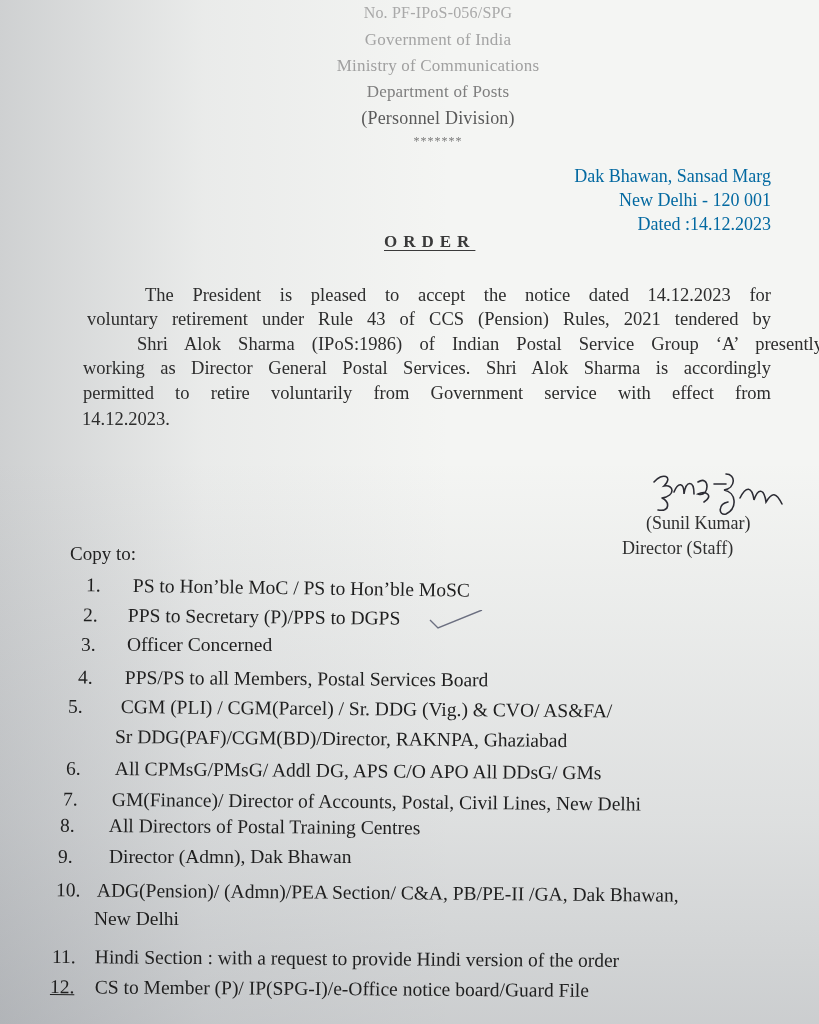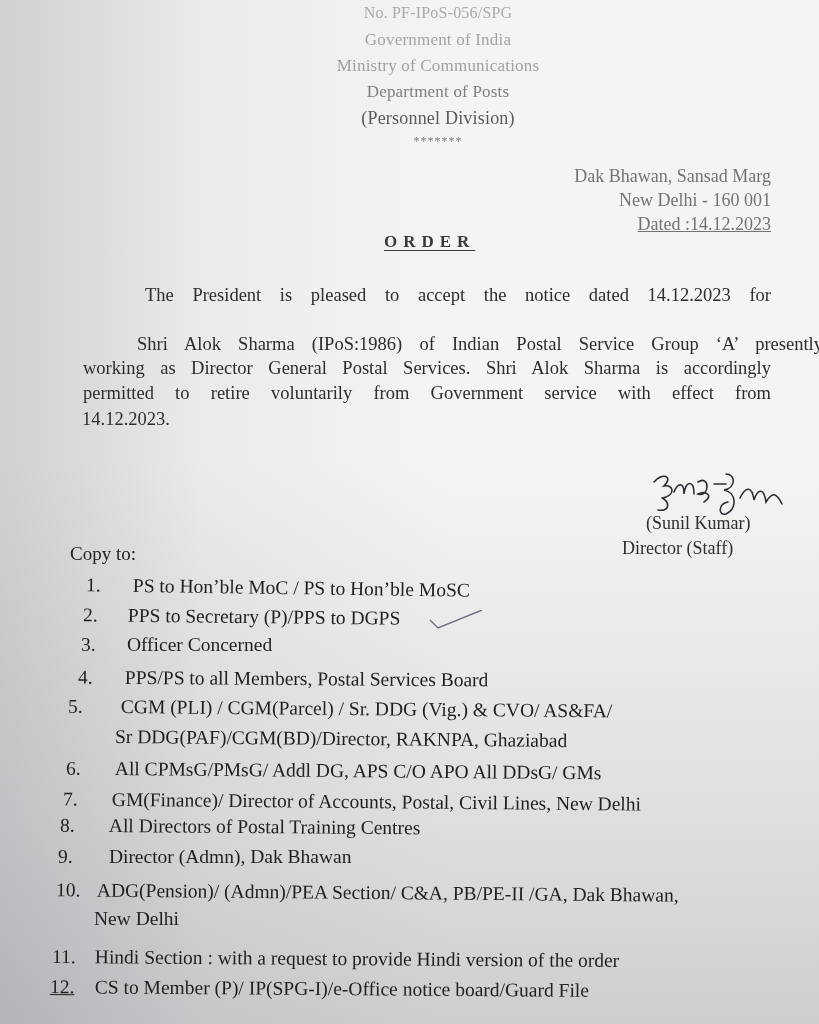--- a/index.html
+++ b/index.html
@@ -16,24 +16,24 @@
   .abs { position: absolute; white-space: nowrap; }
 
   .head-line { left: 0; width: 876px; text-align: center; font-size: 17px; color: #9a9a9a; letter-spacing: 0.2px; }
   #h-no   { top: 4px;  color: #a9a9a9; font-size: 16px; }
   #h-gov  { top: 30px; color: #a4a4a4; }
   #h-min  { top: 56px; color: #a0a0a0; }
   #h-dep  { top: 82px; color: #7e7e7e; }
   #h-div  { top: 108px; color: #5a5a5a; font-size: 18px; }
   #h-star { top: 134px; color: #777; font-size: 12px; letter-spacing: 1px; }
 
-  .addr { right: 48px; text-align: right; font-size: 18px; color: #737373; }
+  .addr { right: 48px; text-align: right; font-size: 18px; color: #0369a1; }
   #a1 { top: 166px; }
   #a2 { top: 190px; }
-  #a3 { top: 214px; text-decoration: underline; }
+  #a3 { top: 214px; }
 
   #order-title {
     left: 384px; top: 232px; font-size: 17px; font-weight: bold; letter-spacing: 6px;
     color: #3a3a3a; text-decoration: underline; text-underline-offset: 3px;
   }
 
   .para { left: 83px; width: 688px; font-size: 18.5px; line-height: 1.2; color: #2d2d2d; text-align: justify; }
   .para-line { position: absolute; left: 0; width: 688px; white-space: nowrap; text-align: justify; text-align-last: justify; }
   .para-line.last { text-align-last: left; }
 
@@ -54,27 +54,28 @@
 <div class="page">
 
   <div class="abs head-line" id="h-no" style="left:0;width:876px;">No. PF-IPoS-056/SPG</div>
   <div class="abs head-line" id="h-gov">Government of India</div>
   <div class="abs head-line" id="h-min">Ministry of Communications</div>
   <div class="abs head-line" id="h-dep">Department of Posts</div>
   <div class="abs head-line" id="h-div">(Personnel Division)</div>
   <div class="abs head-line" id="h-star">*******</div>
 
   <div class="abs addr" id="a1">Dak Bhawan, Sansad Marg</div>
-  <div class="abs addr" id="a2">New Delhi - 160 001</div>
+  <div class="abs addr" id="a2">New Delhi - 120 001</div>
   <div class="abs addr" id="a3">Dated :14.12.2023</div>
 
   <div class="abs" id="order-title">ORDER</div>
 
   <div class="abs para" style="top:284px;height:150px;">
     <div class="para-line" style="top:0;left:62px;width:626px;">The President is pleased to accept the notice dated 14.12.2023 for</div>
+    <div class="para-line" style="top:24px;left:4px;width:684px;">voluntary retirement under Rule 43 of CCS (Pension) Rules, 2021 tendered by</div>
     <div class="para-line" style="top:49px;left:12px;width:686px;margin-left:42px;">Shri Alok Sharma (IPoS:1986) of Indian Postal Service Group ‘A’ presently</div>
     <div class="para-line" style="top:98px;left:0;width:688px;">permitted to retire voluntarily from Government service with effect from</div>
     <div class="para-line" style="top:73px;left:0;width:688px;">working as Director General Postal Services. Shri Alok Sharma is accordingly</div>
     <div class="para-line last" style="top:124px;left:-1px;">14.12.2023.</div>
   </div>
 
   <svg class="abs" id="sig-mark" viewBox="0 0 180 70">
     <path d="M14 14 C22 4, 34 8, 24 18 C34 16, 36 28, 22 30 M22 30 C30 34, 30 44, 18 42 M34 24 C38 14, 44 14, 44 26 C46 12, 54 12, 54 26 M58 14 C70 6, 70 30, 58 26 C66 22, 74 28, 64 34 M74 16 L86 16 M86 6 C96 6, 96 20, 84 22 C96 24, 98 40, 86 46 C78 48, 78 36, 88 34 M100 30 C106 18, 112 18, 114 32 C118 20, 124 20, 126 34 C132 24, 136 24, 142 36" fill="none" stroke="#2c2c34" stroke-width="1.6" stroke-linecap="round"></path>
   </svg>
   <div class="abs sig" id="sig-name">(Sunil Kumar)</div>

